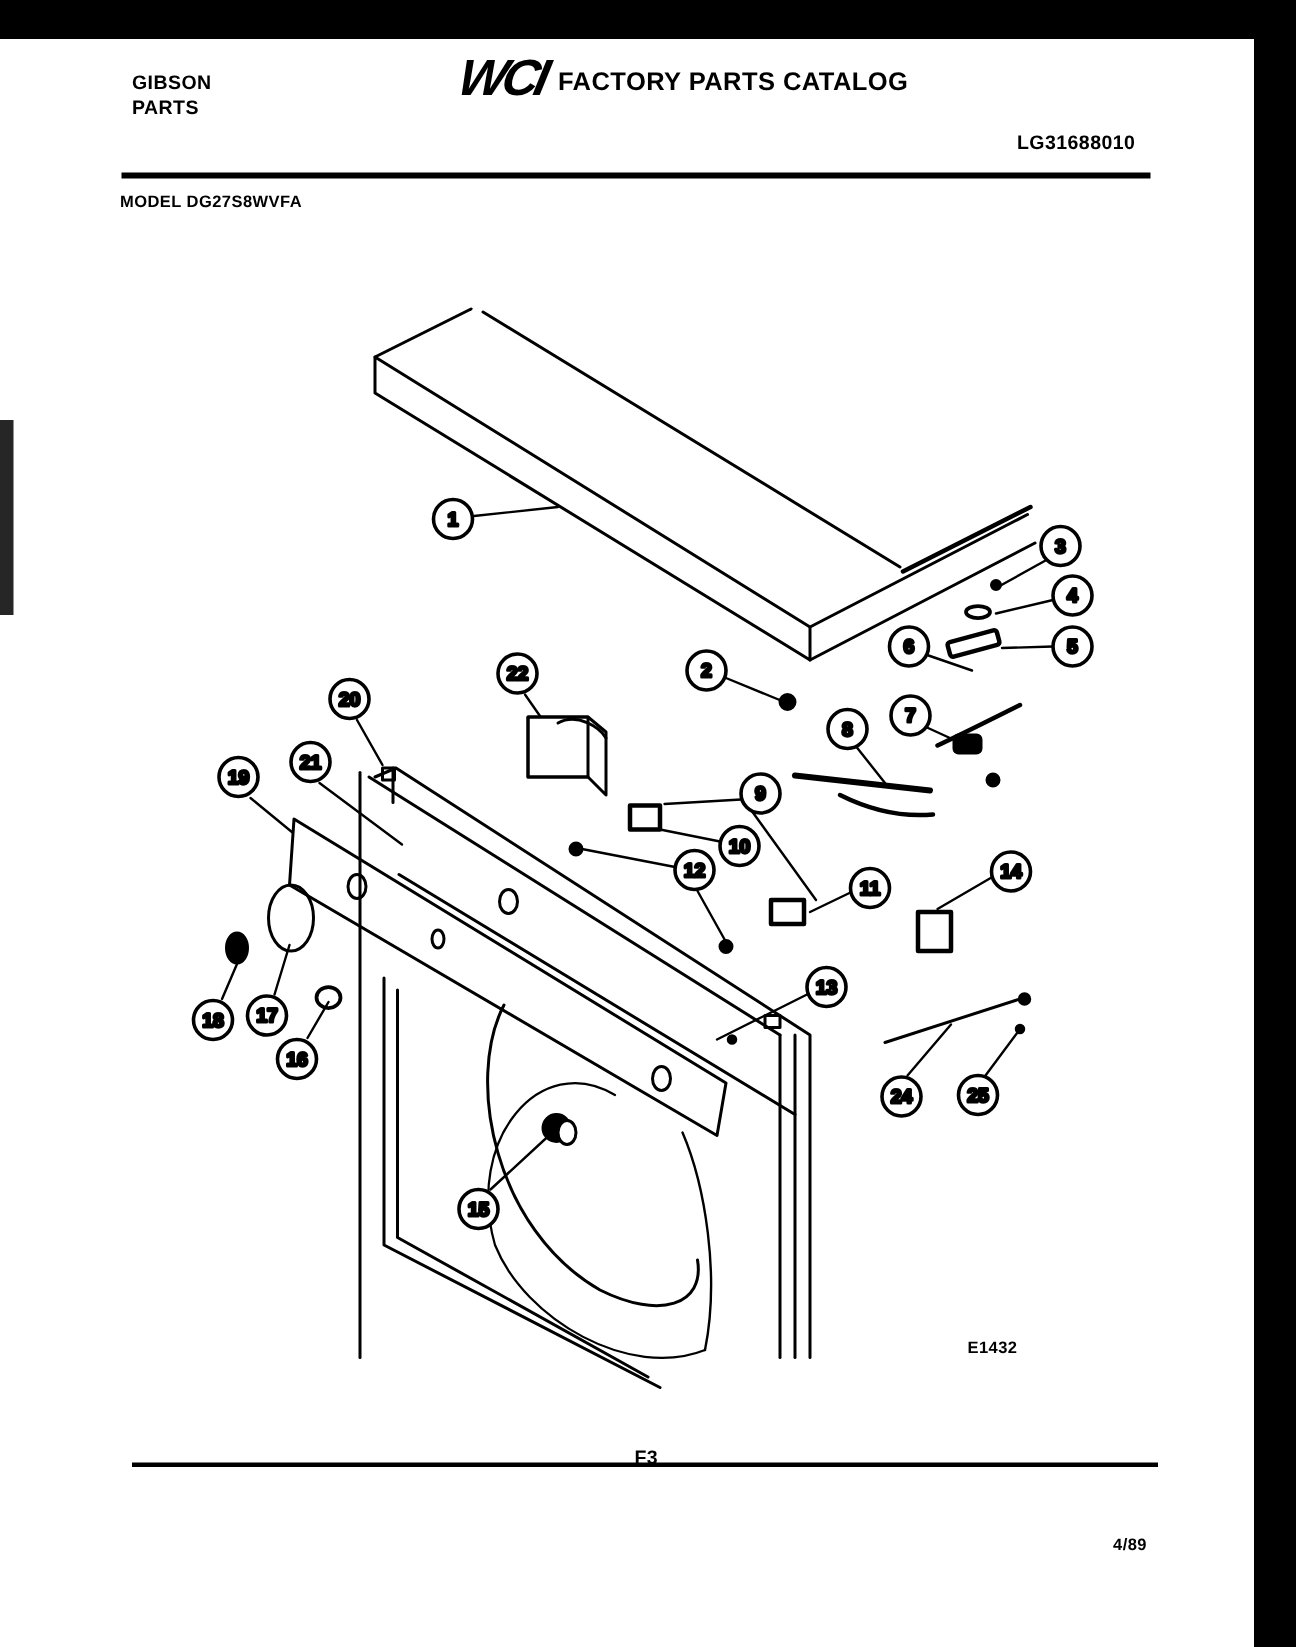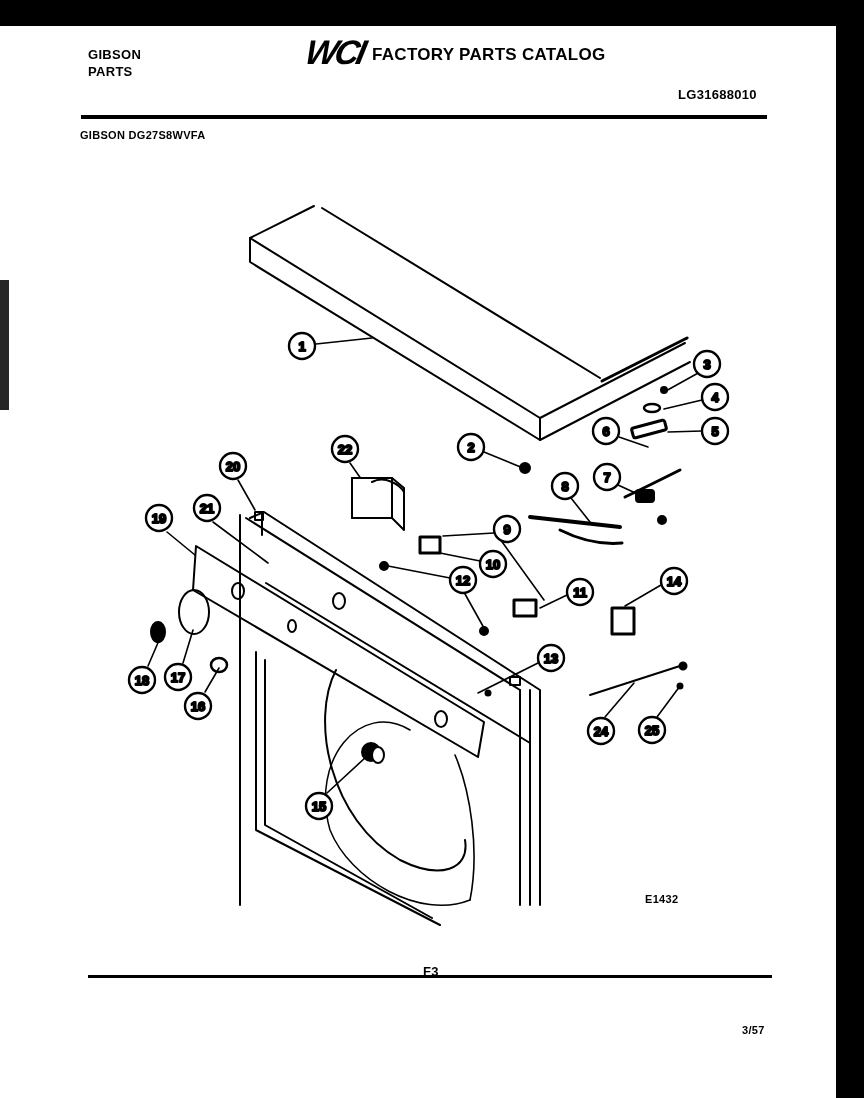--- a/index.html
+++ b/index.html
@@ -29,21 +29,21 @@
 <div class="scan-edge"></div>
 
 <div class="txt brand">
   <div>GIBSON</div>
   <div>PARTS</div>
 </div>
 <div class="txt logo">WCI</div>
 <div class="txt catalog-title">FACTORY PARTS CATALOG</div>
 <div class="txt catalog-num">LG31688010</div>
 <div class="rule-top"></div>
-<div class="txt model">GIBSON DG27S8WVFA</div>
+<div class="txt model">MODEL DG27S8WVFA</div>
 
 <svg class="diagram" width="864" height="1098" viewBox="0 0 864 1098" fill="none" stroke="#000" stroke-width="2" stroke-linecap="round" stroke-linejoin="round">
 
   <g>
     <path d="M250 238 L314 206"></path>
     <path d="M322 208 L600 378"></path>
     <path d="M250 238 L540 418 L540 440 L250 262 Z"></path>
     <path d="M540 418 L685 343"></path>
     <path d="M540 440 L690 362"></path>
     <path d="M602 381 L687 338" stroke-width="3"></path>
@@ -228,13 +228,13 @@
     <g class="callout">
         <circle cx="652" cy="730" r="13"></circle>
         <text x="652" y="730">25</text>
       </g>
   </g>
 </svg>
 
 <div class="txt ref">E1432</div>
 <div class="rule-bot"></div>
 <div class="txt page-code">F3</div>
-<div class="txt date">3/57</div>
+<div class="txt date">4/89</div>
 
 </body></html>

